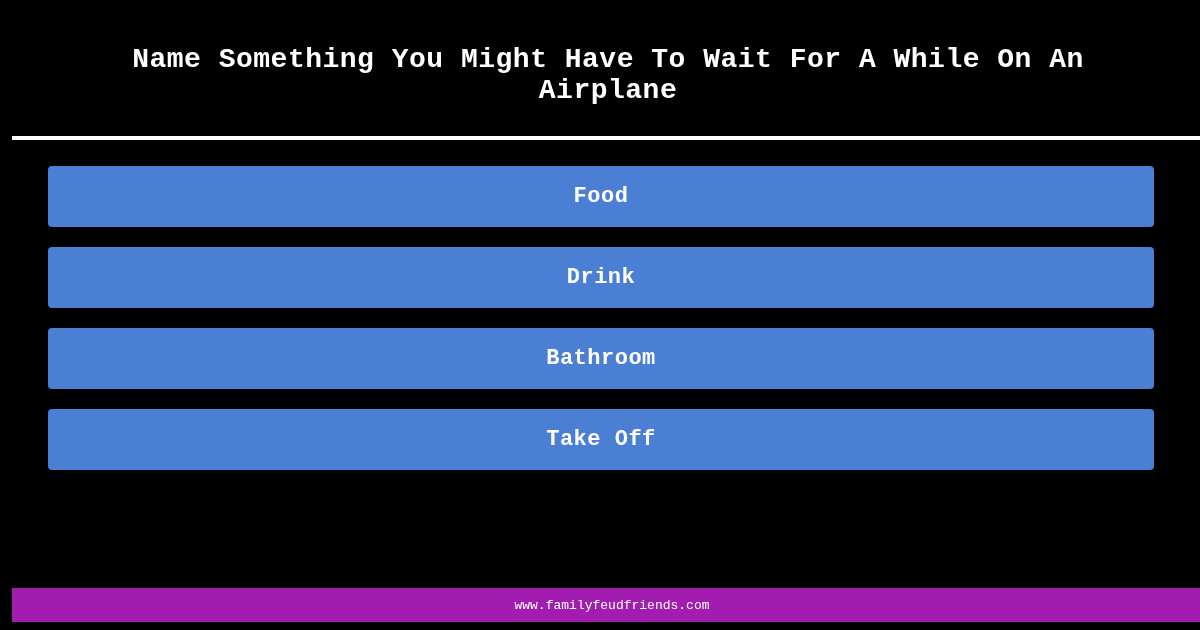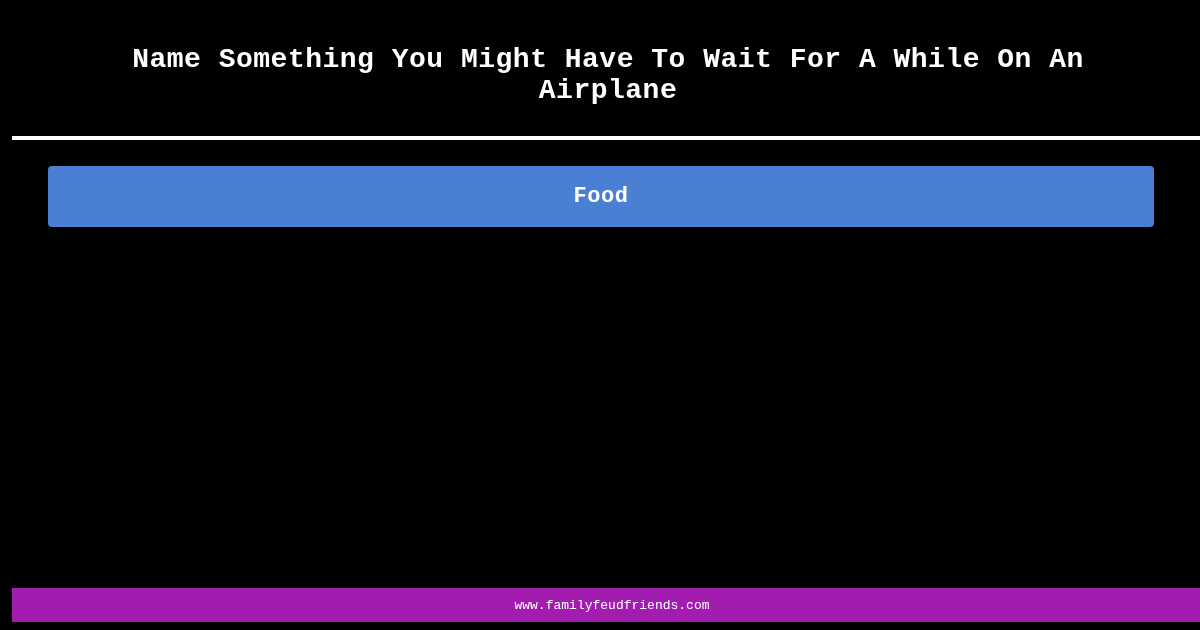--- a/index.html
+++ b/index.html
@@ -83,17 +83,20 @@
 
 <div id="header">
   <h1>Name Something You Might Have To Wait For A While On An Airplane</h1>
 </div>
 
 <div id="divider"></div>
 
 <div id="answers-container">
 
 <button class="answer-button"><span>Food</span></button>
+    <button class="answer-button"><span>Drink</span></button>
+    <button class="answer-button"><span>Bathroom</span></button>
+    <button class="answer-button"><span>Take Off</span></button>
   </div>
 
 <div id="footer">
   <span>www.familyfeudfriends.com</span>
 </div>
 
 </body></html>

